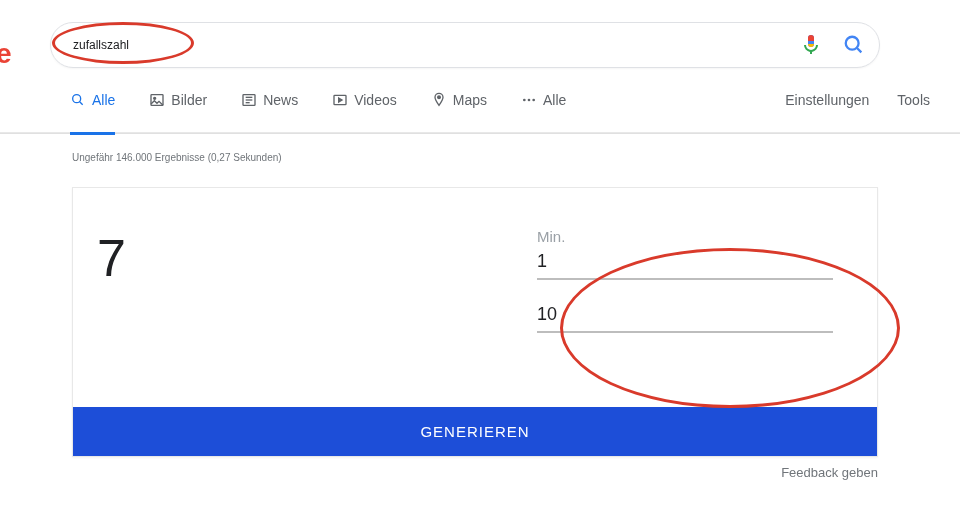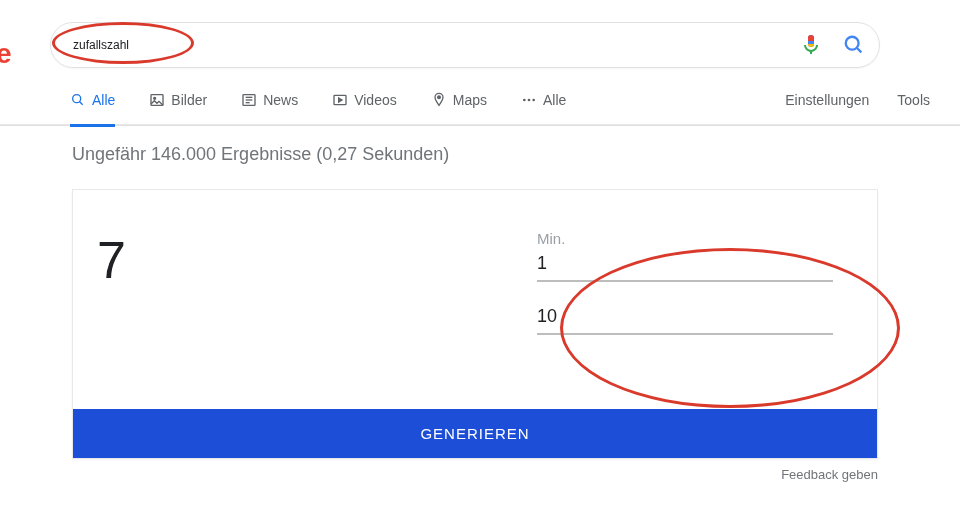--- a/index.html
+++ b/index.html
@@ -4,27 +4,27 @@
   <style>
     * { box-sizing: border-box; margin: 0; padding: 0; }
     body { font-family: Arial, sans-serif; background: #fff; color: #202124; width: 960px; height: 526px; overflow: hidden; position: relative; }
     .topbar { border-bottom: 1px solid #e0e0e0; padding-top: 2px; }
     .logo-frag { position: absolute; left: -4px; top: 38px; font-size: 28px; font-weight: bold; color: #ea4335; }
     .search-wrap { margin: 20px 0 0 50px; width: 830px; height: 46px; border: 1px solid #dfe1e5; border-radius: 24px; display: flex; align-items: center; padding: 0 14px 0 22px; box-shadow: 0 1px 2px rgba(0,0,0,0.04); position: relative; }
     .search-input { flex: 1; border: none; outline: none; font-size: 12px; color: #202124; background: transparent; }
     .mic-icon { width: 24px; height: 24px; margin-right: 20px; cursor: pointer; }
     .search-icon { width: 22px; height: 22px; cursor: pointer; }
     .tabs { display: flex; align-items: center; margin: 24px 0 0 70px; gap: 34px; font-size: 14px; color: #5f6368; }
-    .tab { display: flex; align-items: center; gap: 6px; padding-bottom: 16px; cursor: pointer; border-bottom: 3px solid transparent; }
+    .tab { display: flex; align-items: center; gap: 6px; padding-bottom: 24px; cursor: pointer; border-bottom: 3px solid transparent; }
     .tab.active { color: #1a73e8; border-bottom-color: #1a73e8; }
     .tab svg { width: 16px; height: 16px; }
     .spacer { flex: 1; }
     .right-links { display: flex; gap: 28px; margin-right: 30px; }
     .divider { border-bottom: 1px solid #e8e8e8; margin-top: -3px; width: 100%; }
-    .result-stats { margin: 18px 0 0 72px; font-size: 18px; color: #70757a; }
+    .result-stats { margin: 18px 0 0 72px; font-size: 10px; color: #70757a; }
     .rng-card { margin: 24px 0 0 72px; width: 806px; border: 1px solid #e8e8e8; background: #fff; box-shadow: 0 1px 2px rgba(0,0,0,0.05); position: relative; }
     .rng-body { display: flex; padding: 40px 44px 52px 24px; gap: 40px; align-items: flex-start; }
     .rng-result { font-size: 52px; color: #202124; flex: 0 0 auto; width: 400px; }
     .rng-inputs { flex: 1; }
     .field { margin-bottom: 22px; }
     .field-label { font-size: 15px; color: #9aa0a6; margin-bottom: 4px; }
     .field-input { width: 100%; border: none; border-bottom: 2px solid #bdbdbd; font-size: 18px; color: #202124; padding: 2px 0 6px 0; outline: none; background: transparent; }
     .gen-btn { width: 100%; background: #1d4ed8; color: #fff; text-align: center; padding: 16px 0; font-size: 15px; letter-spacing: 1px; cursor: pointer; }
     .feedback { text-align: right; margin: 8px 82px 0 0; font-size: 13px; color: #70757a; cursor: pointer; }
     .annot-circle { position: absolute; border: 3px solid #d93a2b; border-radius: 50%; pointer-events: none; }

